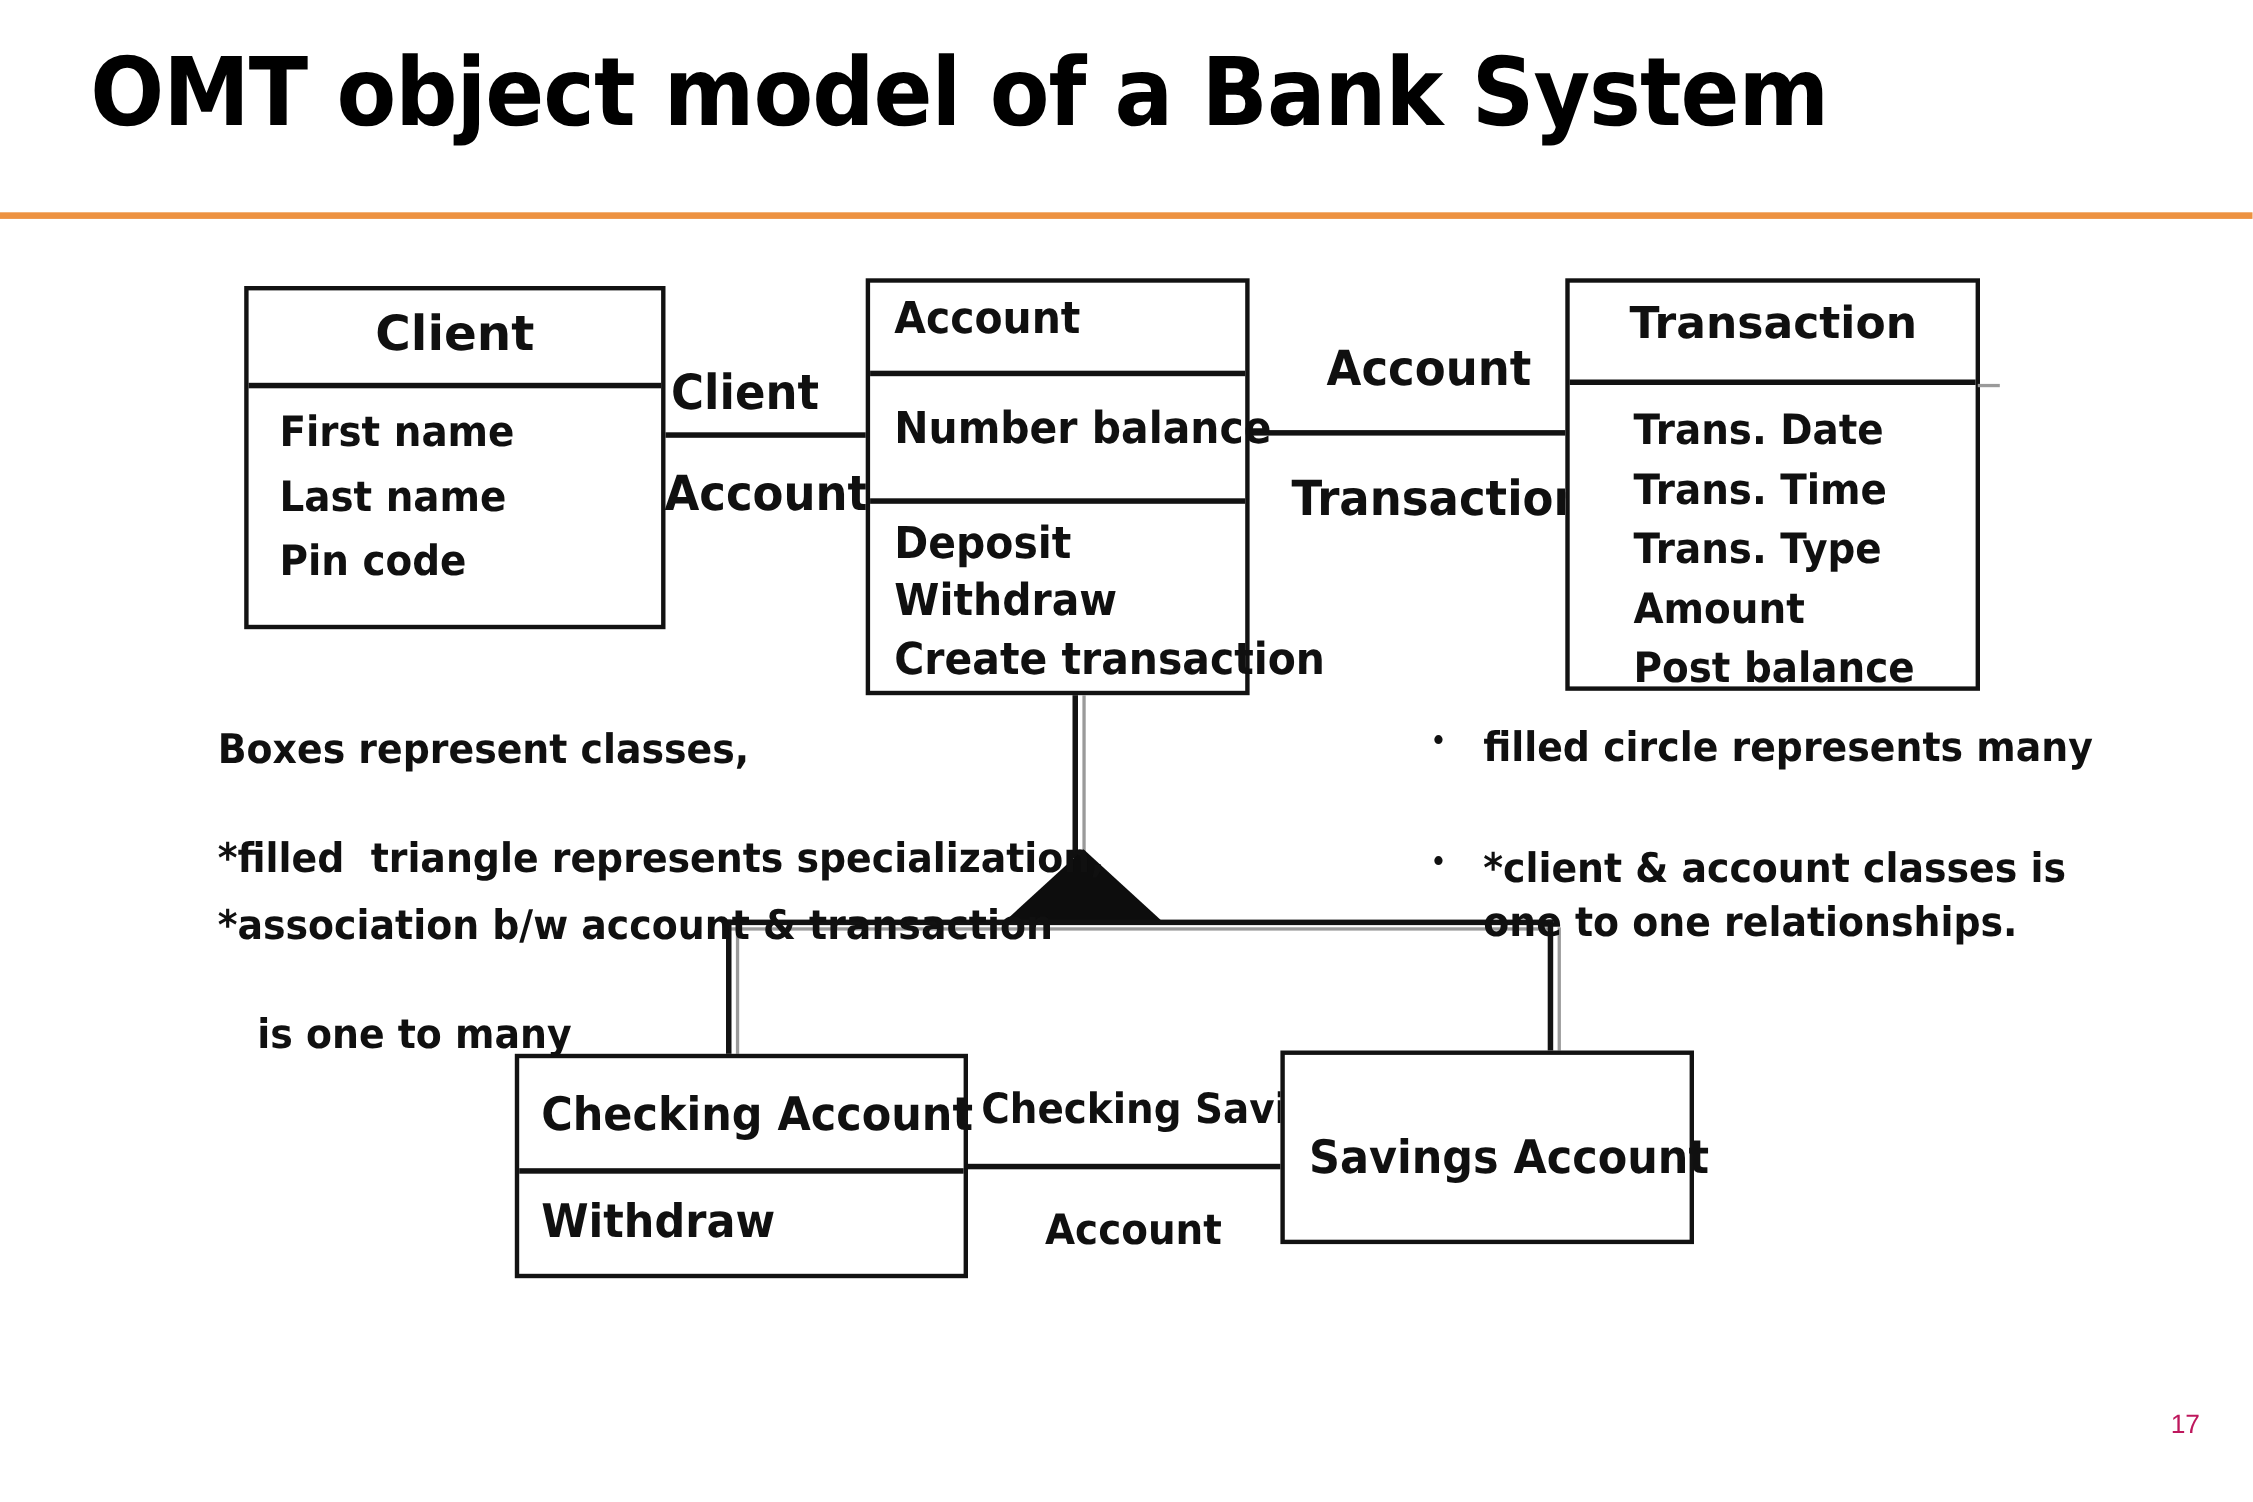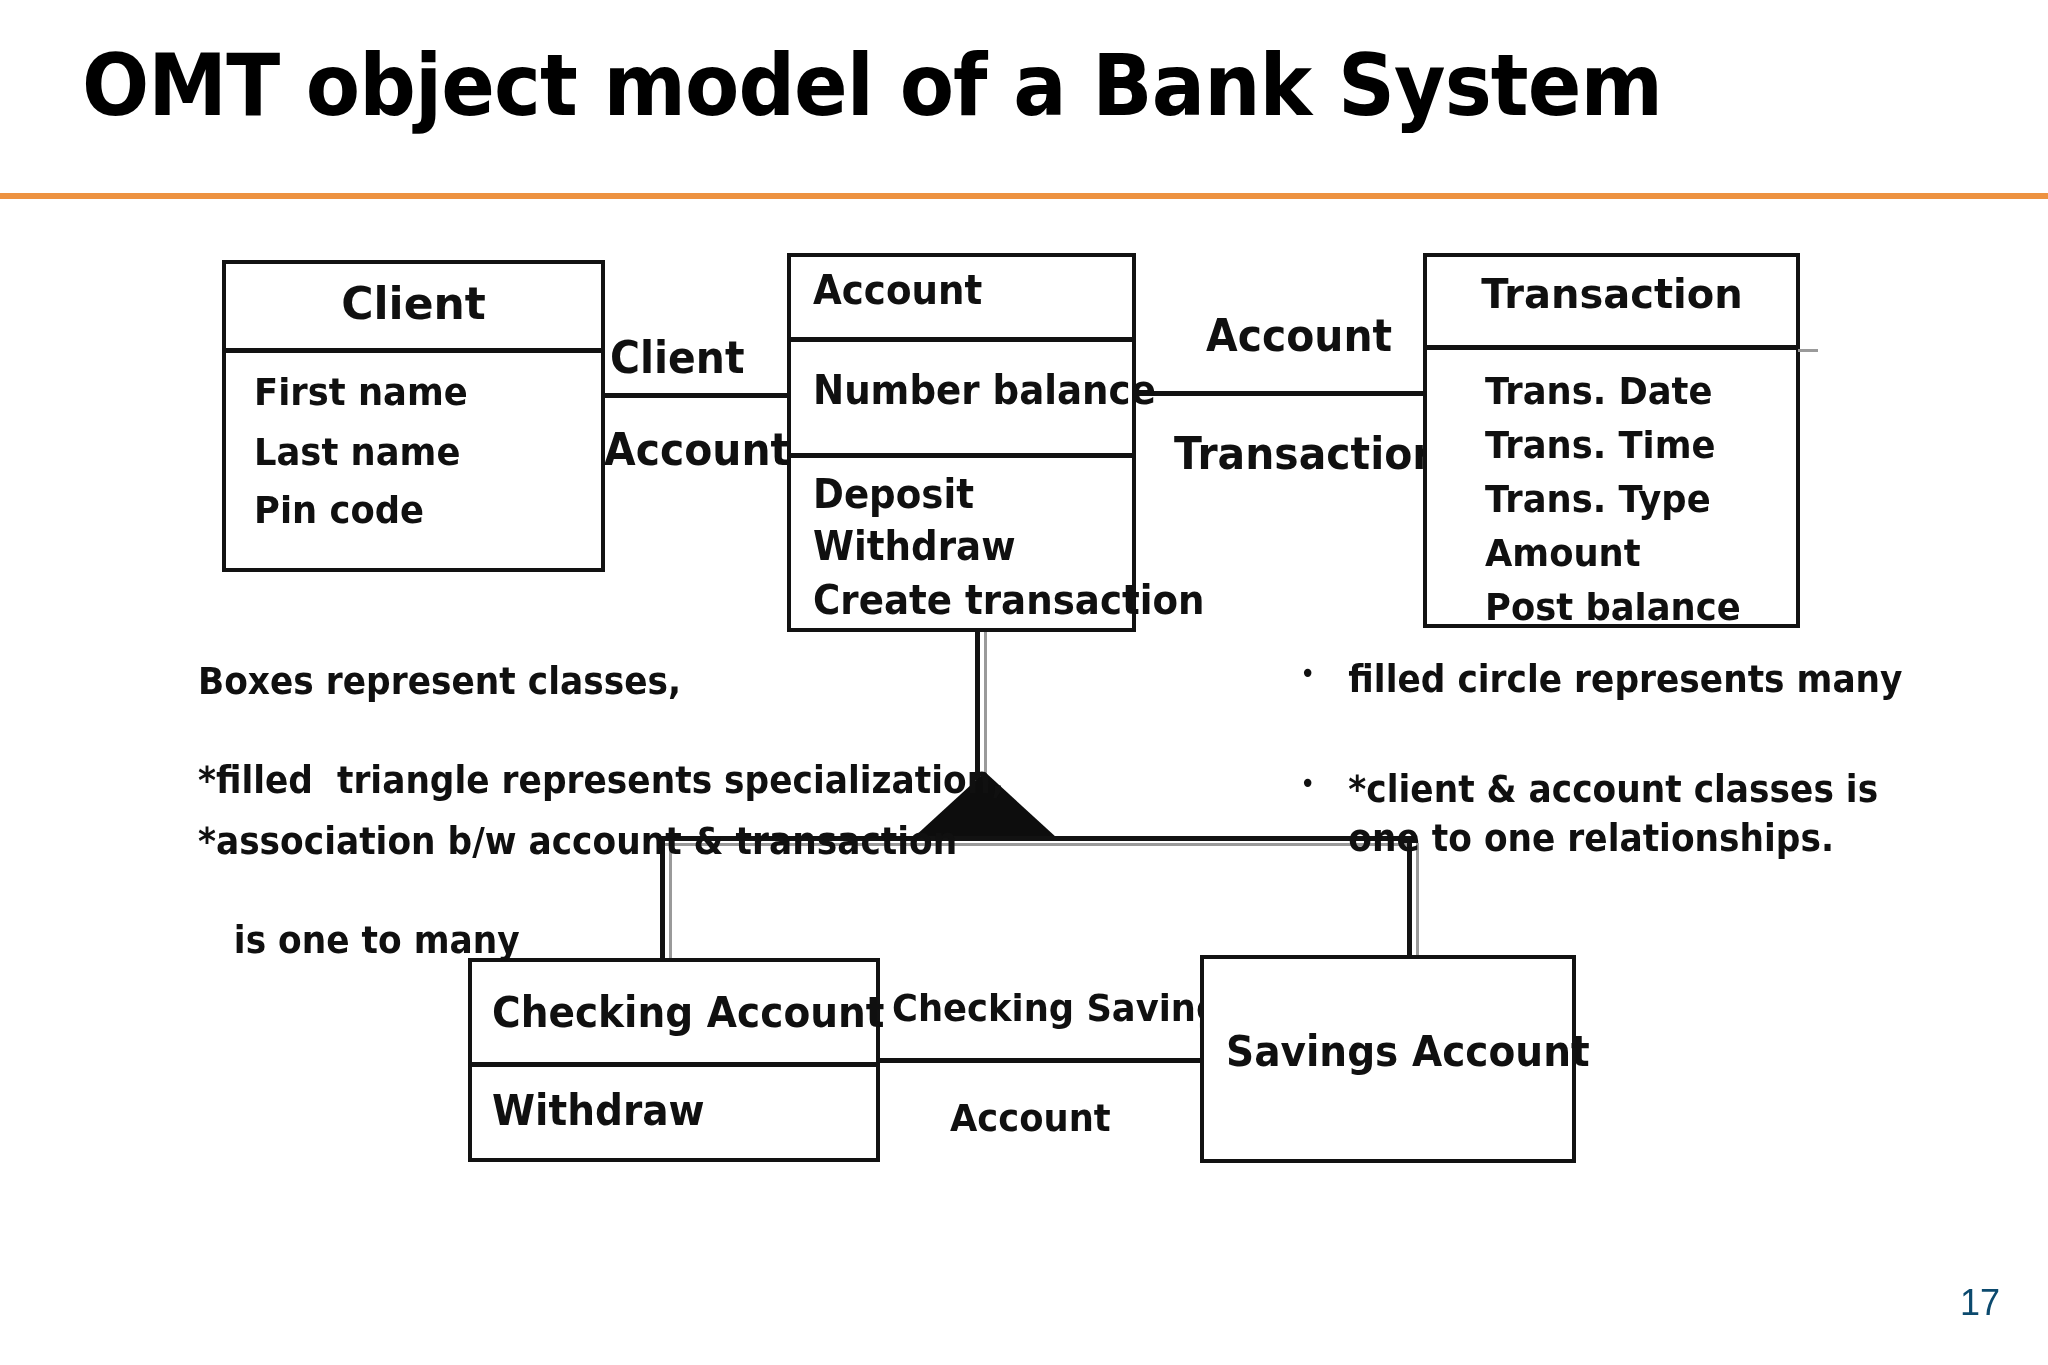--- a/index.html
+++ b/index.html
@@ -150,22 +150,22 @@
     white-space: pre;
     line-height: 1.33;
   }
 
   
   #pagenum {
     position: absolute;
     right: 48px;
     top: 1282px;
     font-family: "Liberation Sans", sans-serif;
-    font-size: 36px;
-    color: #0c4a6e;
+    font-size: 24px;
+    color: #be185d;
     margin-left: 48px;
   }
 </style>
 </head>
 <body>
 
 <div id="slide">
 
   <div id="title">OMT object model of a Bank System</div>
   <div id="title-rule"></div>
@@ -228,21 +228,21 @@
 
   <div class="cbox" style="left:468px; top:958px; width:412px; height:204px;">
     <div class="cdiv" style="top:100px;"></div>
     <div class="ctitle" style="left:20px; top:26px; font-size:42px;">Checking Account</div>
     <div class="cattr" style="left:20px; top:124px; font-size:42px;">Withdraw</div>
   </div>
 
   <div class="assoc-label" style="left:892px; top:986px; font-size:38px;">Checking Savings</div>
   <div class="assoc-label" style="left:950px; top:1096px; font-size:38px;">Account</div>
 
-  <div class="cbox" style="left:1200px; top:955px; width:376px; height:208px;">
+  <div class="cbox" style="left:1164px; top:955px; width:376px; height:176px;">
     <div class="ctitle" style="left:22px; top:68px; font-size:42px;">Savings Account</div>
   </div>
 
   <div class="note" style="left:150px; top:608px; font-size:37px;">
     <span>Boxes represent classes,</span><br>
     <span>*filled  triangle represents specialization,</span>
   </div>
 
   <div class="note" style="left:150px; top:768px; font-size:37px;">
     <span>*association b/w account &amp; transaction</span><br>

